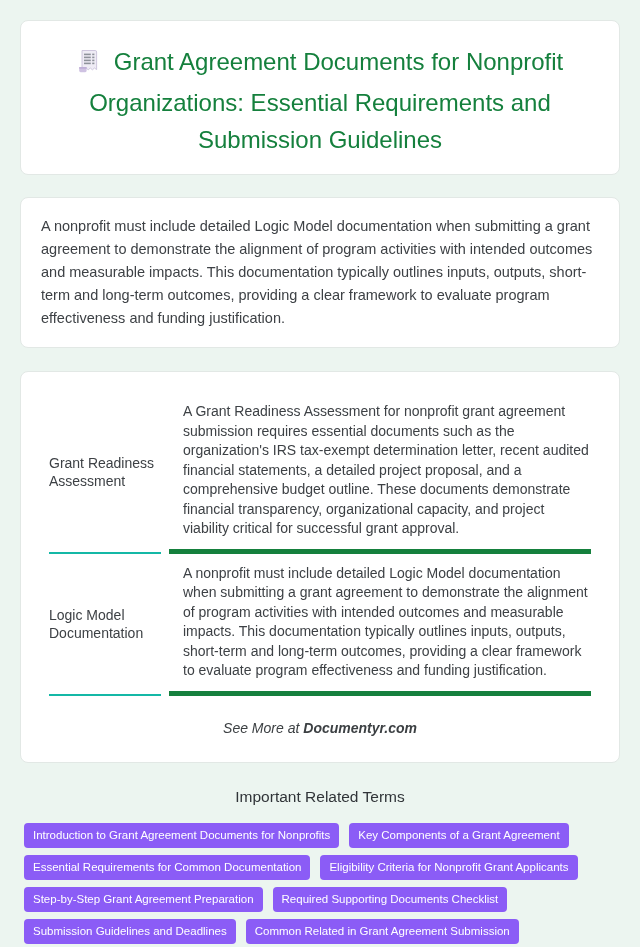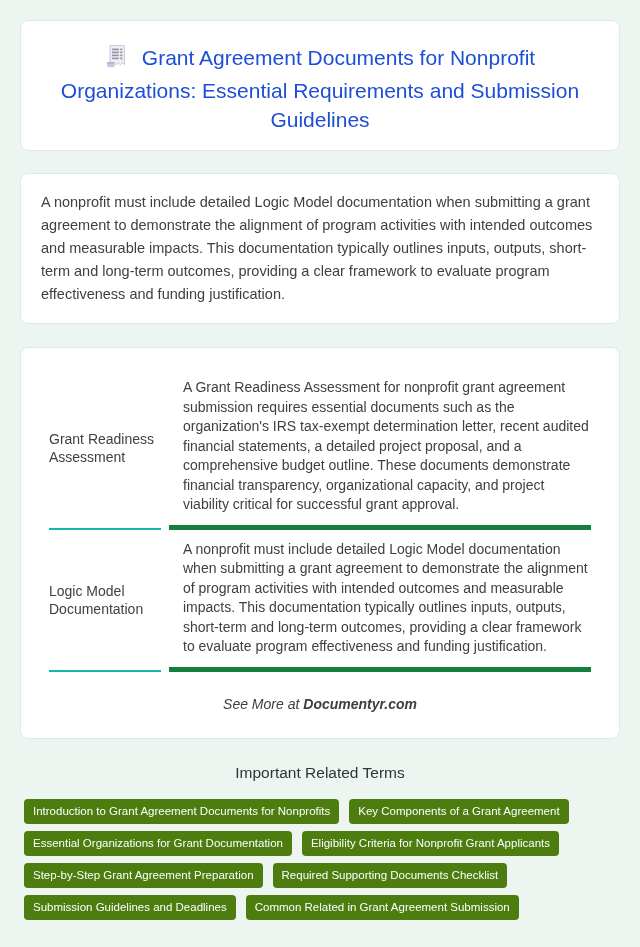--- a/index.html
+++ b/index.html
@@ -17,24 +17,24 @@
     border: 1px solid #e2e8e5;
     border-radius: 8px;
   }
   
   .title-card {
     padding: 22px 34px 16px;
     text-align: center;
     margin-bottom: 22px;
   }
   .title-card h1 {
-    font-size: 21px;
-    line-height: 29px;
+    font-size: 24px;
+    line-height: 37px;
     font-weight: 400;
-    color: #1d4ed8;
+    color: #15803d;
   }
   .doc-icon { display: inline-block; vertical-align: -4px; margin-right: 14px; }
   
   .summary-card { padding: 17px 20px; margin-bottom: 23px; }
   .summary-card p { font-size: 14.5px; line-height: 23px; color: #3d4145; }
   
   .definitions-card { padding: 20px 20px 26px; }
   table.defs {
     width: 100%;
     border-collapse: separate;
@@ -70,21 +70,21 @@
     font-size: 15.5px;
     font-weight: 400;
     color: #303438;
   }
   .pills { padding: 0 4px; }
   .pill-row { display: flex; gap: 10px; margin-bottom: 7px; }
   .pill {
     display: inline-block;
     flex-shrink: 0;
     white-space: nowrap;
-    background: #4d7c0f;
+    background: #8b5cf6;
     color: #ffffff;
     font-size: 11.5px;
     line-height: 13px;
     padding: 6px 9px;
     border-radius: 4px;
     cursor: pointer;
   }
 </style>
 </head>
 <body>
@@ -137,21 +137,21 @@
   </section>
 
   <h2 class="related-heading">Important Related Terms</h2>
 
   <div class="pills" id="pills">
       <div class="pill-row">
         <span class="pill">Introduction to Grant Agreement Documents for Nonprofits</span>
         <span class="pill">Key Components of a Grant Agreement</span>
       </div>
       <div class="pill-row">
-        <span class="pill">Essential Organizations for Grant Documentation</span>
+        <span class="pill">Essential Requirements for Common Documentation</span>
         <span class="pill">Eligibility Criteria for Nonprofit Grant Applicants</span>
       </div>
       <div class="pill-row">
         <span class="pill">Step-by-Step Grant Agreement Preparation</span>
         <span class="pill">Required Supporting Documents Checklist</span>
       </div>
       <div class="pill-row">
         <span class="pill">Submission Guidelines and Deadlines</span>
         <span class="pill">Common Related in Grant Agreement Submission</span>
       </div>

